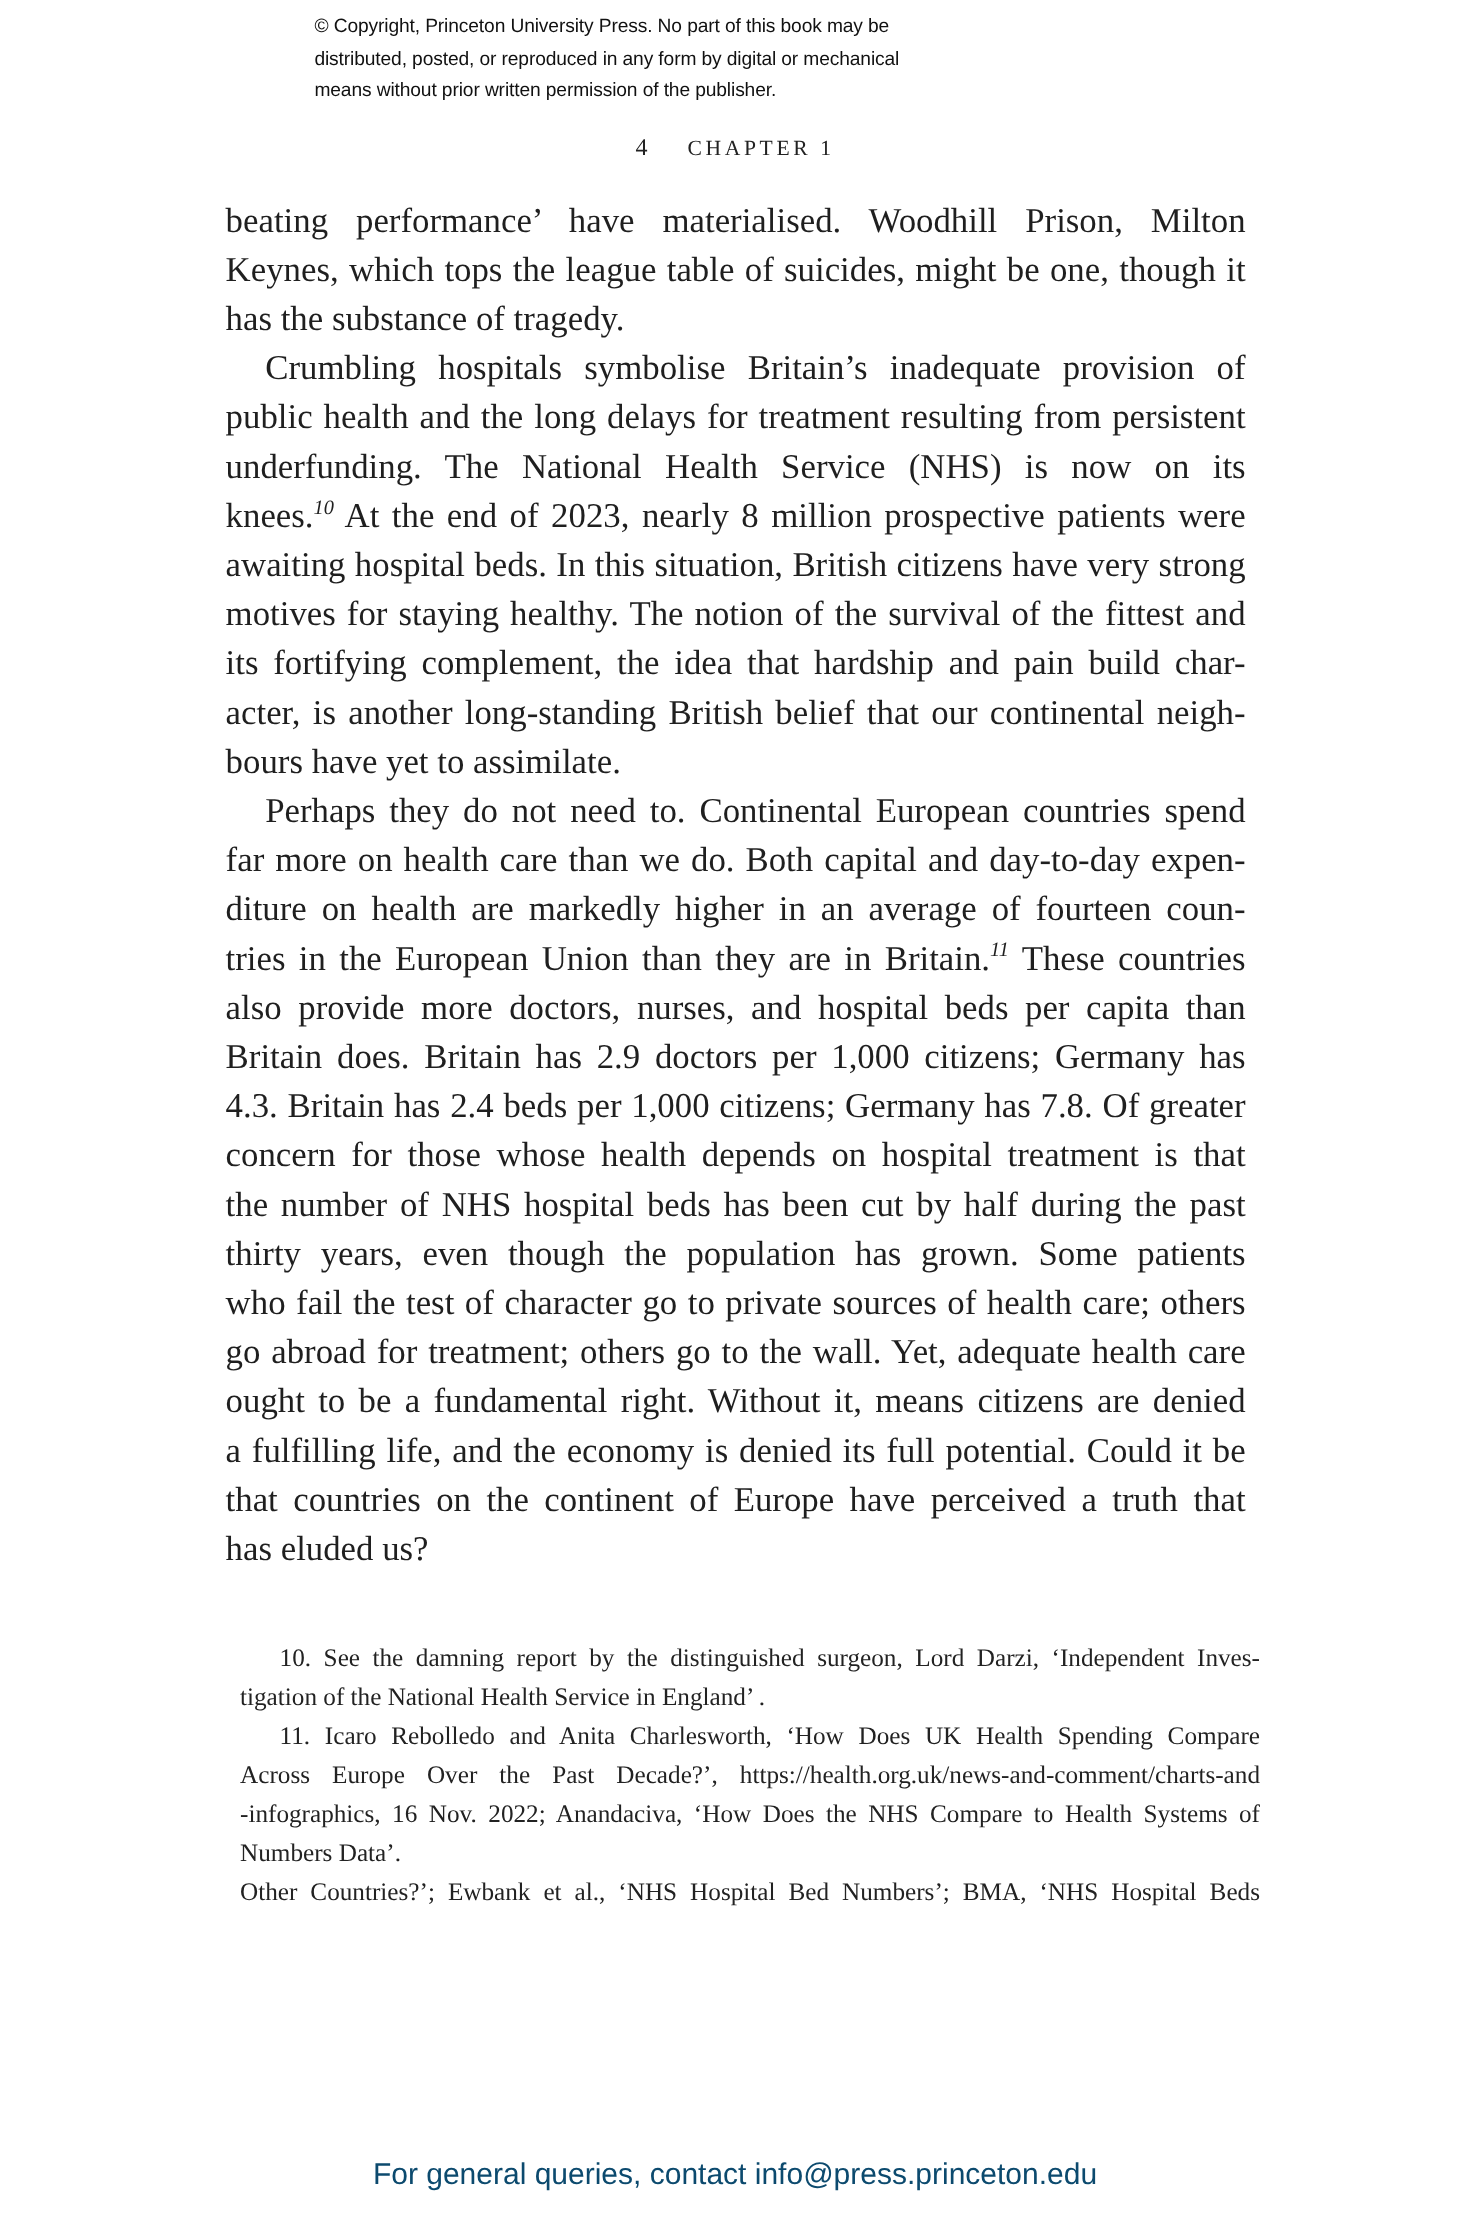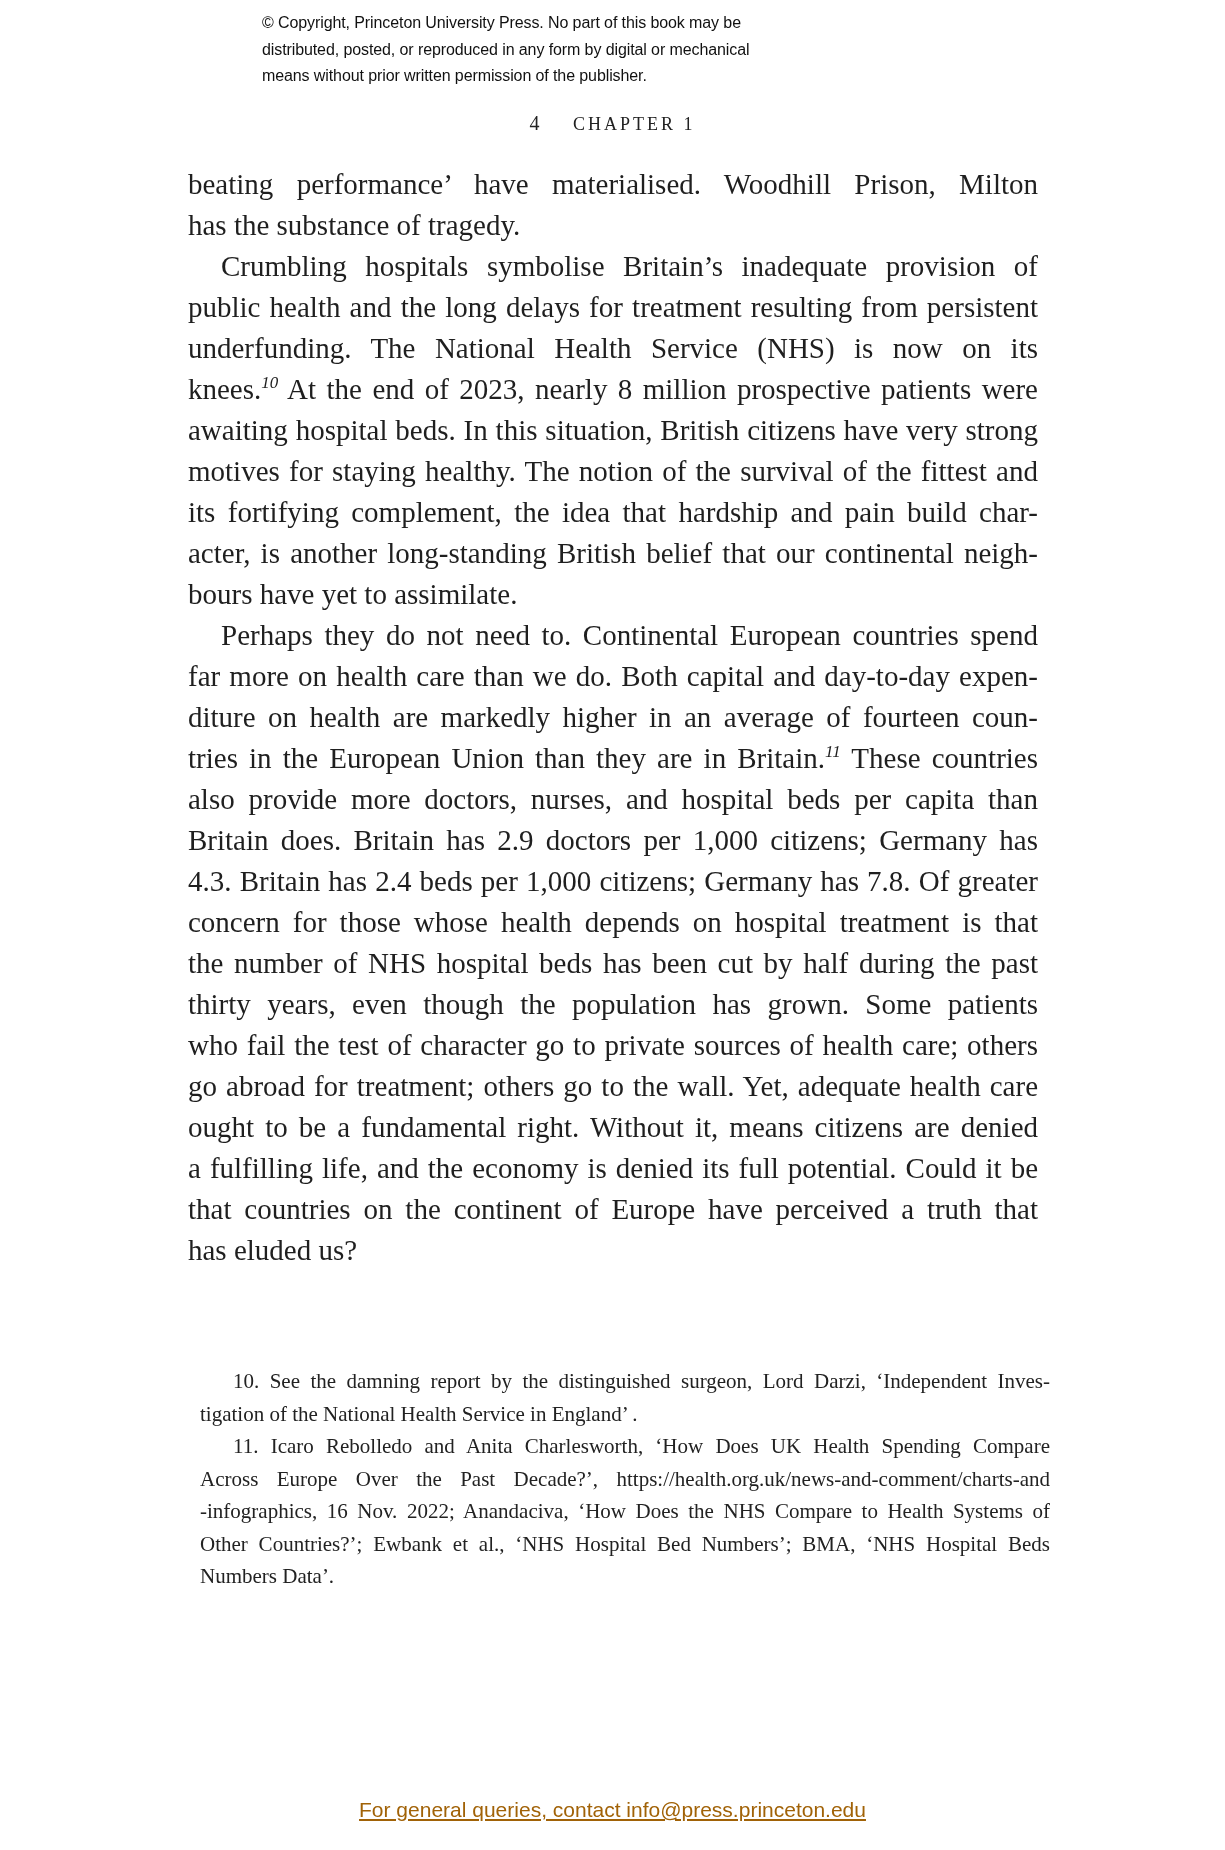--- a/index.html
+++ b/index.html
@@ -22,39 +22,40 @@
   .line { display: block; white-space: nowrap; text-align: justify; text-align-last: justify; }
   .line.last { text-align-last: left; }
   .line.indent { padding-left: 33px; }
   sup { font-size: 17px; line-height: 0; vertical-align: 11px; font-style: italic; }
   .footnotes {
     position: absolute; left: 200px; top: 1365px; width: 850px;
     font-family: "Liberation Serif", serif; font-size: 21px; line-height: 32.5px; color: #222;
   }
   .footer {
     position: absolute; left: 0; width: 100%; top: 1798px; text-align: center;
-    font-family: "Liberation Sans", sans-serif; font-size: 21px; color: #a16207; text-decoration: underline;
+    font-family: "Liberation Sans", sans-serif; font-size: 25px; color: #0c4a6e;
   }
 </style>
 </head>
 <body>
 
 <div class="copyright">
   <span>© Copyright, Princeton University Press. No part of this book may be</span>
   <span>distributed, posted, or reproduced in any form by digital or mechanical</span>
   <span>means without prior written permission of the publisher.</span>
 </div>
 
 <div class="running-head">
   <span class="pg">4</span>
   <span>CHAPTER 1</span>
 </div>
 
 <div class="body-text">
   <span class="line">beating performance’ have materialised. Woodhill Prison, Milton</span>
+  <span class="line">Keynes, which tops the league table of suicides, might be one, though it</span>
   <span class="line last">has the substance of tragedy.</span>
   <span class="line indent">Crumbling hospitals symbolise Britain’s inadequate provision of</span>
   <span class="line">public health and the long delays for treatment resulting from persistent</span>
   <span class="line">underfunding. The National Health Service (NHS) is now on its</span>
   <span class="line"><span>knees.</span><sup>10</sup><span> At the end of 2023, nearly 8 million prospective patients were</span></span>
   <span class="line">awaiting hospital beds. In this situation, British citizens have very strong</span>
   <span class="line">motives for staying healthy. The notion of the survival of the fittest and</span>
   <span class="line">its fortifying complement, the idea that hardship and pain build char-</span>
   <span class="line">acter, is another long-standing British belief that our continental neigh-</span>
   <span class="line last">bours have yet to assimilate.</span>
@@ -75,17 +76,17 @@
   <span class="line">that countries on the continent of Europe have perceived a truth that</span>
   <span class="line last">has eluded us?</span>
 </div>
 
 <div class="footnotes">
   <span class="line indent">10. See the damning report by the distinguished surgeon, Lord Darzi, ‘Independent Inves-</span>
   <span class="line last">tigation of the National Health Service in England’ .</span>
   <span class="line indent">11. Icaro Rebolledo and Anita Charlesworth, ‘How Does UK Health Spending Compare</span>
   <span class="line">Across Europe Over the Past Decade?’, https://health.org.uk/news-and-comment/charts-and</span>
   <span class="line">-infographics, 16 Nov. 2022; Anandaciva, ‘How Does the NHS Compare to Health Systems of</span>
+  <span class="line last">Numbers Data’.</span>
   <span class="line">Other Countries?’; Ewbank et al., ‘NHS Hospital Bed Numbers’; BMA, ‘NHS Hospital Beds</span>
-  <span class="line last">Numbers Data’.</span>
 </div>
 
 <div class="footer">For general queries, contact info@press.princeton.edu</div>
 
 </body></html>

